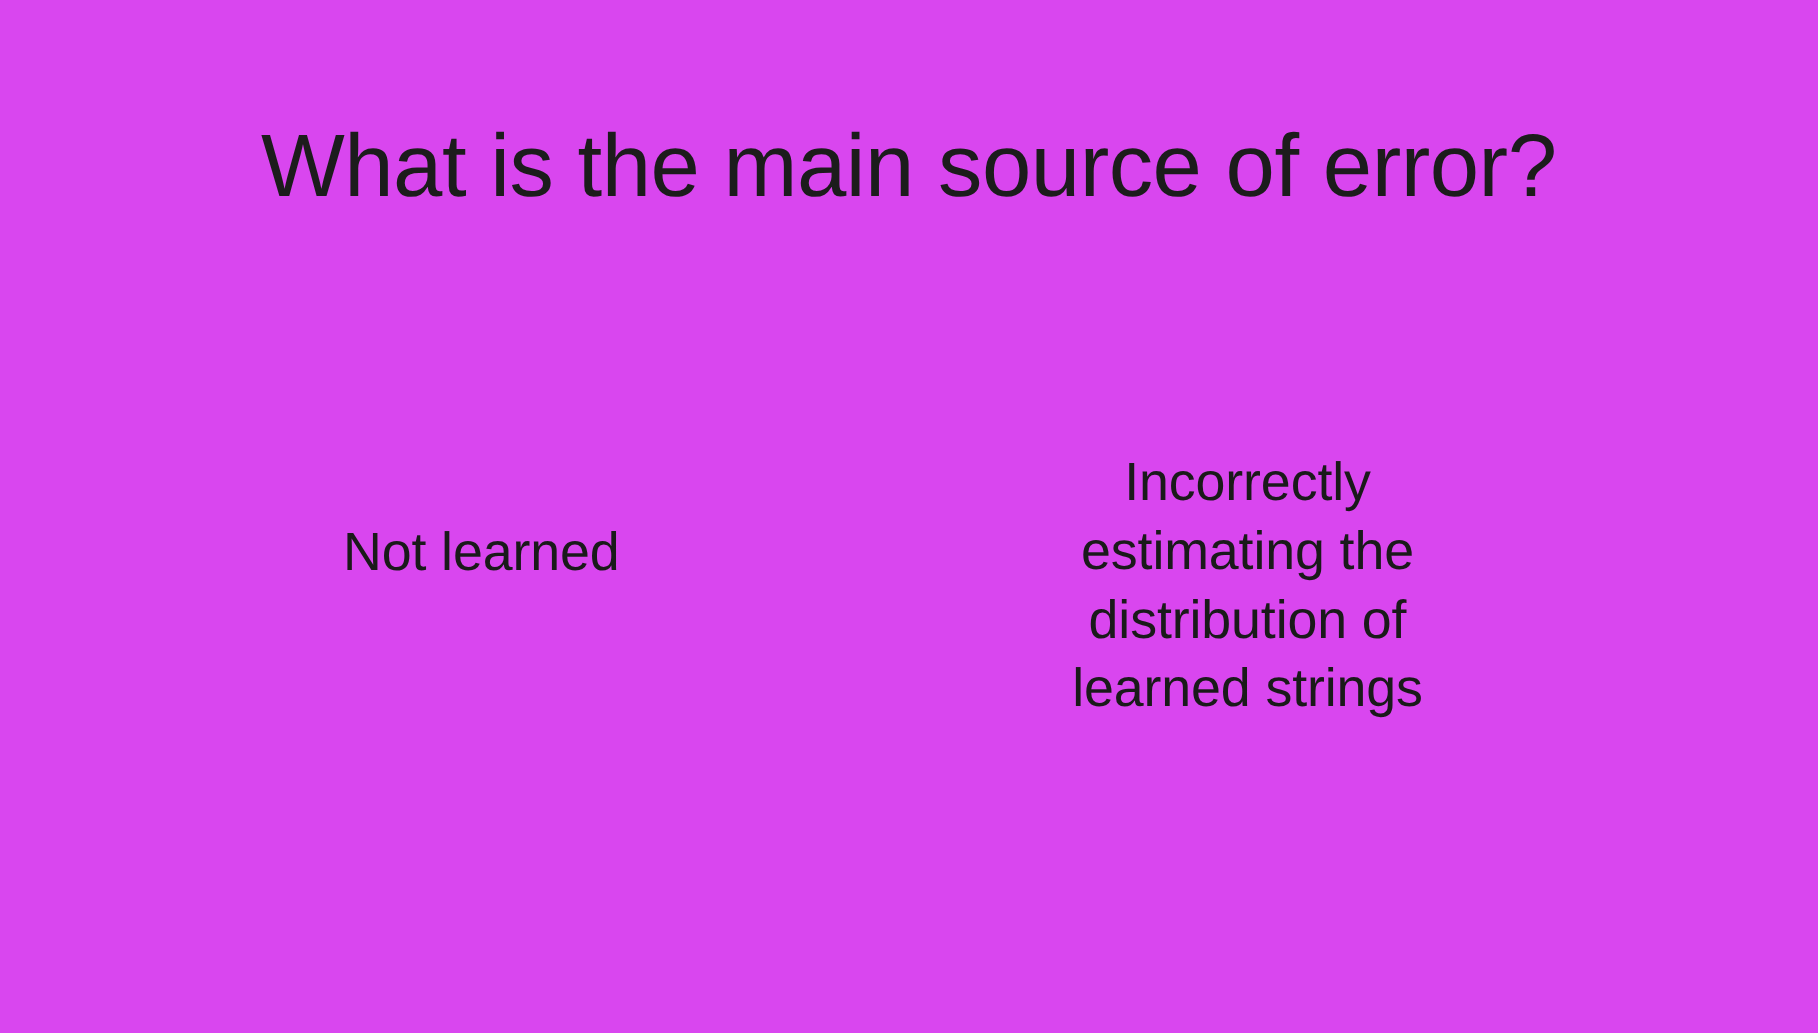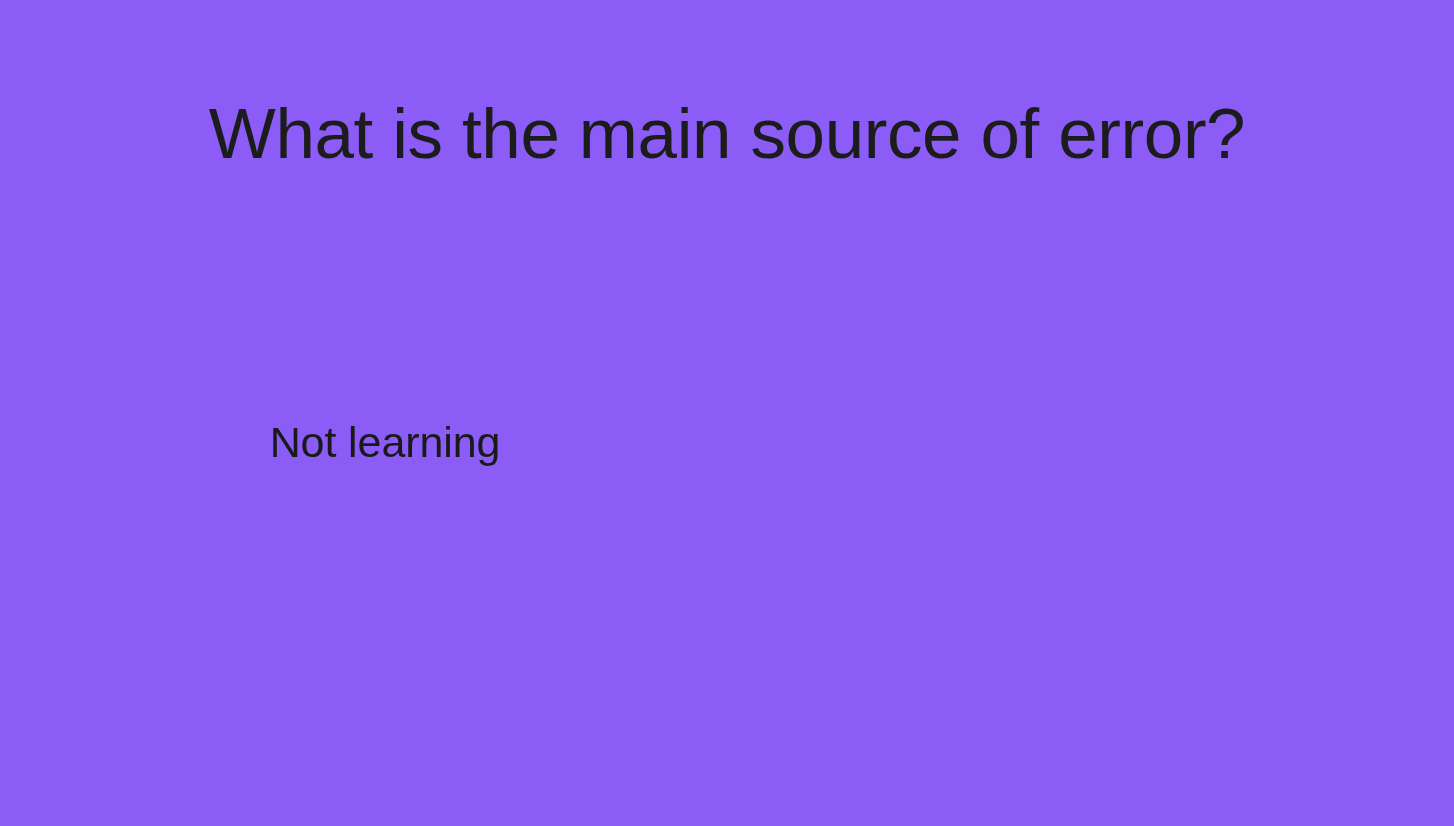--- a/index.html
+++ b/index.html
@@ -12,21 +12,21 @@
     height: 826px;
     background: #fefefc;
     font-family: "Liberation Sans", "DejaVu Sans", sans-serif;
     overflow: hidden;
   }
 
   .slide {
     position: relative;
     width: 1454px;
     height: 826px;
-    background: #8b5cf6;
+    background: #d946ef;
   }
 
   
   .slide-title {
     position: absolute;
     left: 0;
     top: 92px;
     width: 1454px;
     text-align: center;
     font-size: 71px;
@@ -68,17 +68,23 @@
   }
 </style>
 </head>
 <body>
 
 <div class="slide">
 
   <div class="slide-title">What is the main source of error?</div>
 
   <div class="body-block block-left">
-    <span class="line">Not learning</span>
+    <span class="line">Not learned</span>
   </div>
 
+  <div class="body-block block-right">
+    <span class="line">Incorrectly</span>
+    <span class="line">estimating the</span>
+    <span class="line">distribution of</span>
+    <span class="line">learned strings</span>
+  </div>
 
 </div>
 
 </body></html>

